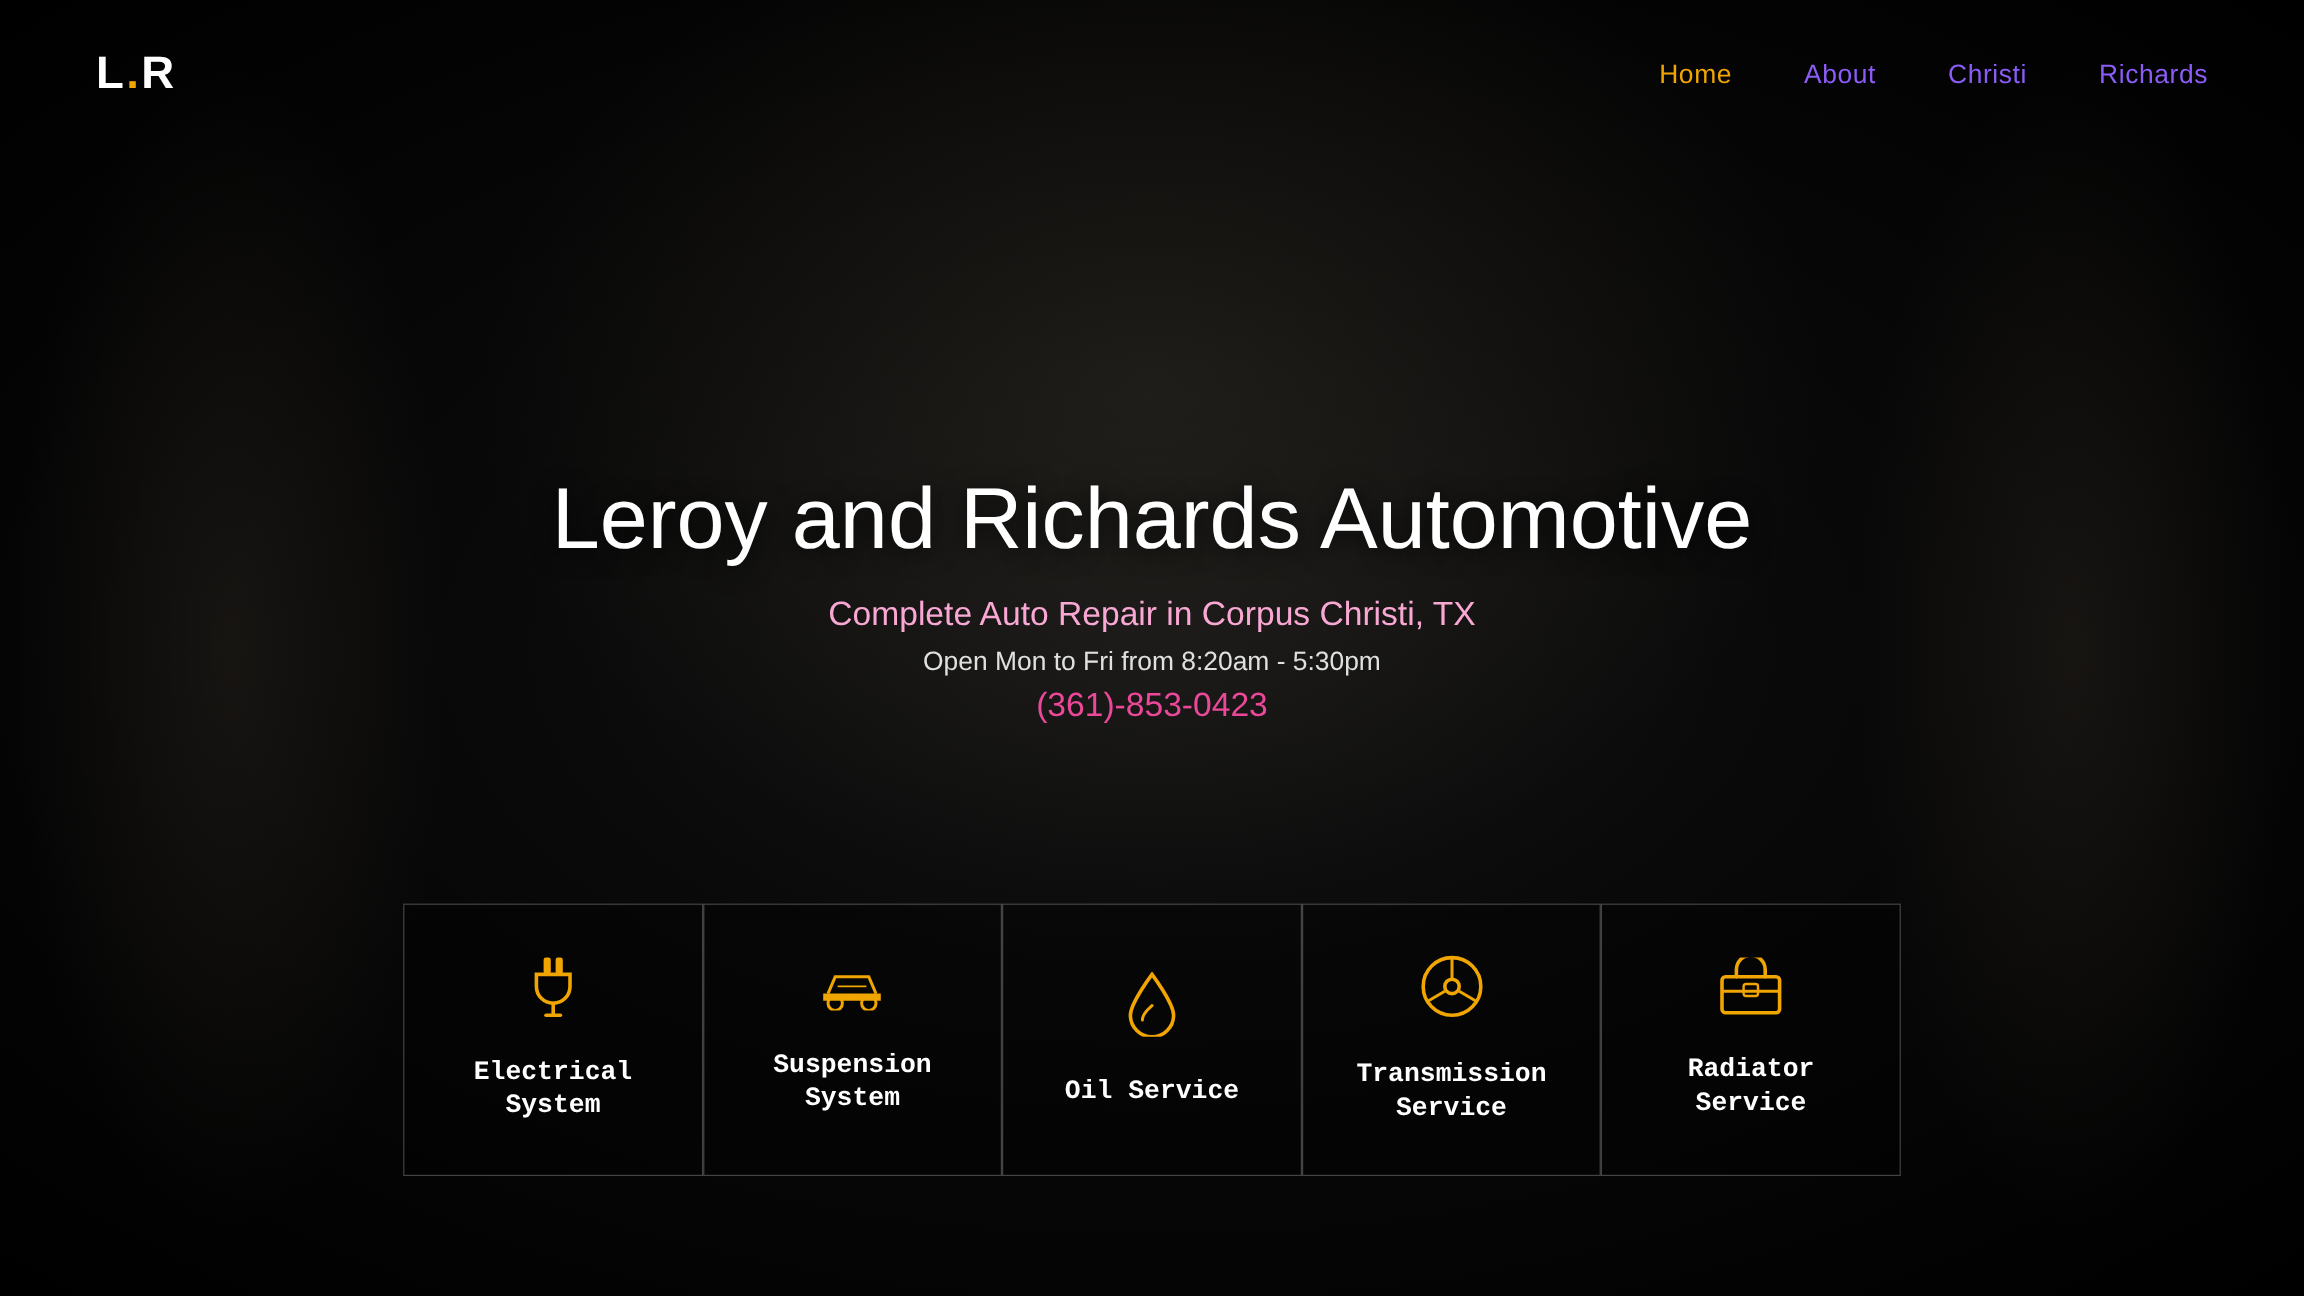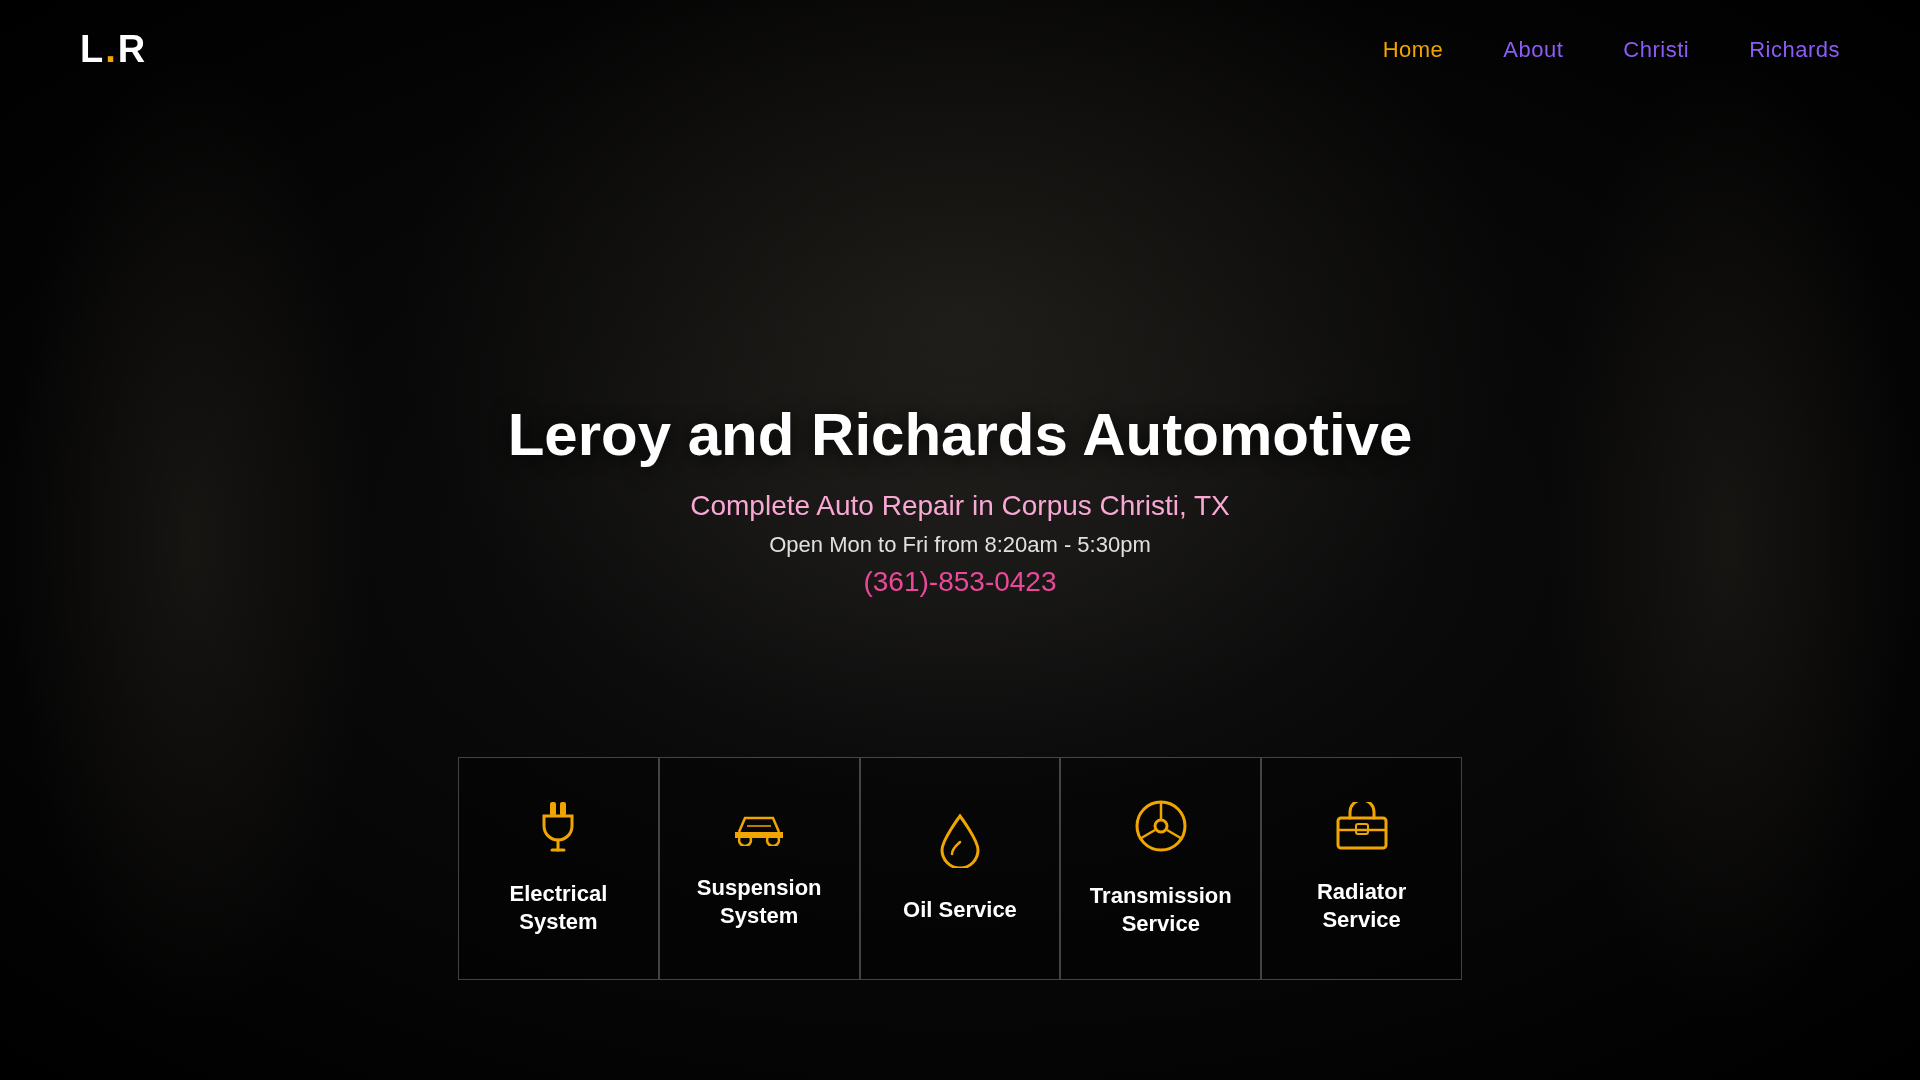--- a/index.html
+++ b/index.html
@@ -50,21 +50,21 @@
 
     
     nav {
       position: absolute;
       top: 0;
       left: 0;
       right: 0;
       display: flex;
       align-items: center;
       justify-content: space-between;
-      padding: 28px 80px;
+      padding: 40px 80px;
       z-index: 10;
     }
 
     .logo {
       color: #fff;
       font-size: 38px;
       font-weight: 700;
       letter-spacing: 2px;
     }
 
@@ -93,22 +93,22 @@
 
     
     .hero-content {
       position: relative;
       z-index: 5;
       text-align: center;
       margin-top: -80px;
     }
 
     .hero-title {
-      font-size: 60px;
-      font-weight: 700;
+      font-size: 72px;
+      font-weight: 400;
       color: #fff;
       line-height: 1.05;
       margin-bottom: 24px;
       text-shadow: 0 2px 20px rgba(0,0,0,0.8);
     }
 
     .hero-subtitle {
       font-size: 28px;
       color: #f9a8d4;
       margin-bottom: 10px;
@@ -127,21 +127,22 @@
     }
 
     
     .services-bar {
       position: absolute;
       bottom: 100px;
       left: 50%;
       transform: translateX(-50%);
       display: flex;
       z-index: 10;
-      width: 1004px;
+      width: 1248px;
+      font-family: Liberation Mono, monospace;
     }
 
     .service-card {
       flex: 1;
       border: 1px solid rgba(255,255,255,0.25);
       display: flex;
       flex-direction: column;
       align-items: center;
       justify-content: center;
       padding: 40px 20px 40px;

